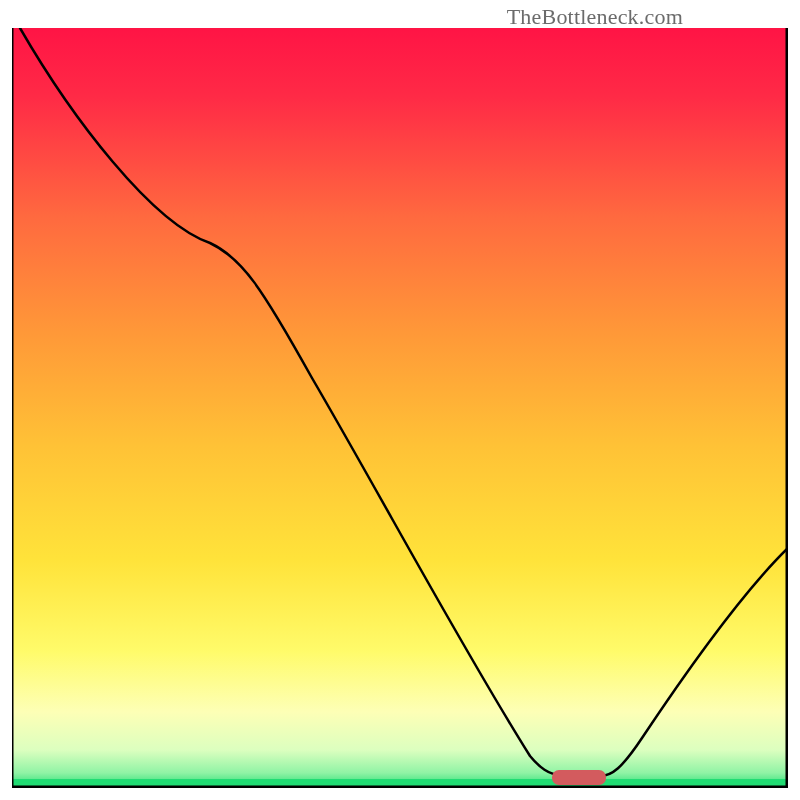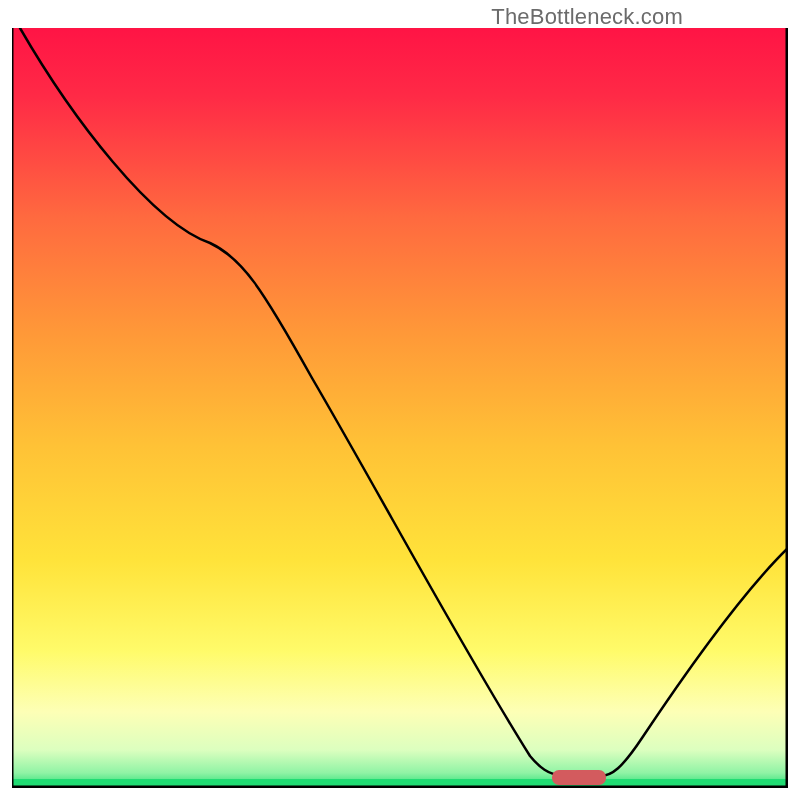--- a/index.html
+++ b/index.html
@@ -8,20 +8,21 @@
     width: 800px;
     height: 800px;
     background: #ffffff;
     font-family: Arial, Helvetica, sans-serif;
     overflow: hidden;
   }
   .canvas {
     position: relative;
     width: 693px;
     height: 800px;
+    font-family: Liberation Serif, serif;
   }
   .watermark {
     position: absolute;
     top: 4px;
     right: 10px;
     font-size: 22px;
     font-weight: 500;
     color: #6b6b6b;
     letter-spacing: 0.2px;
   }

